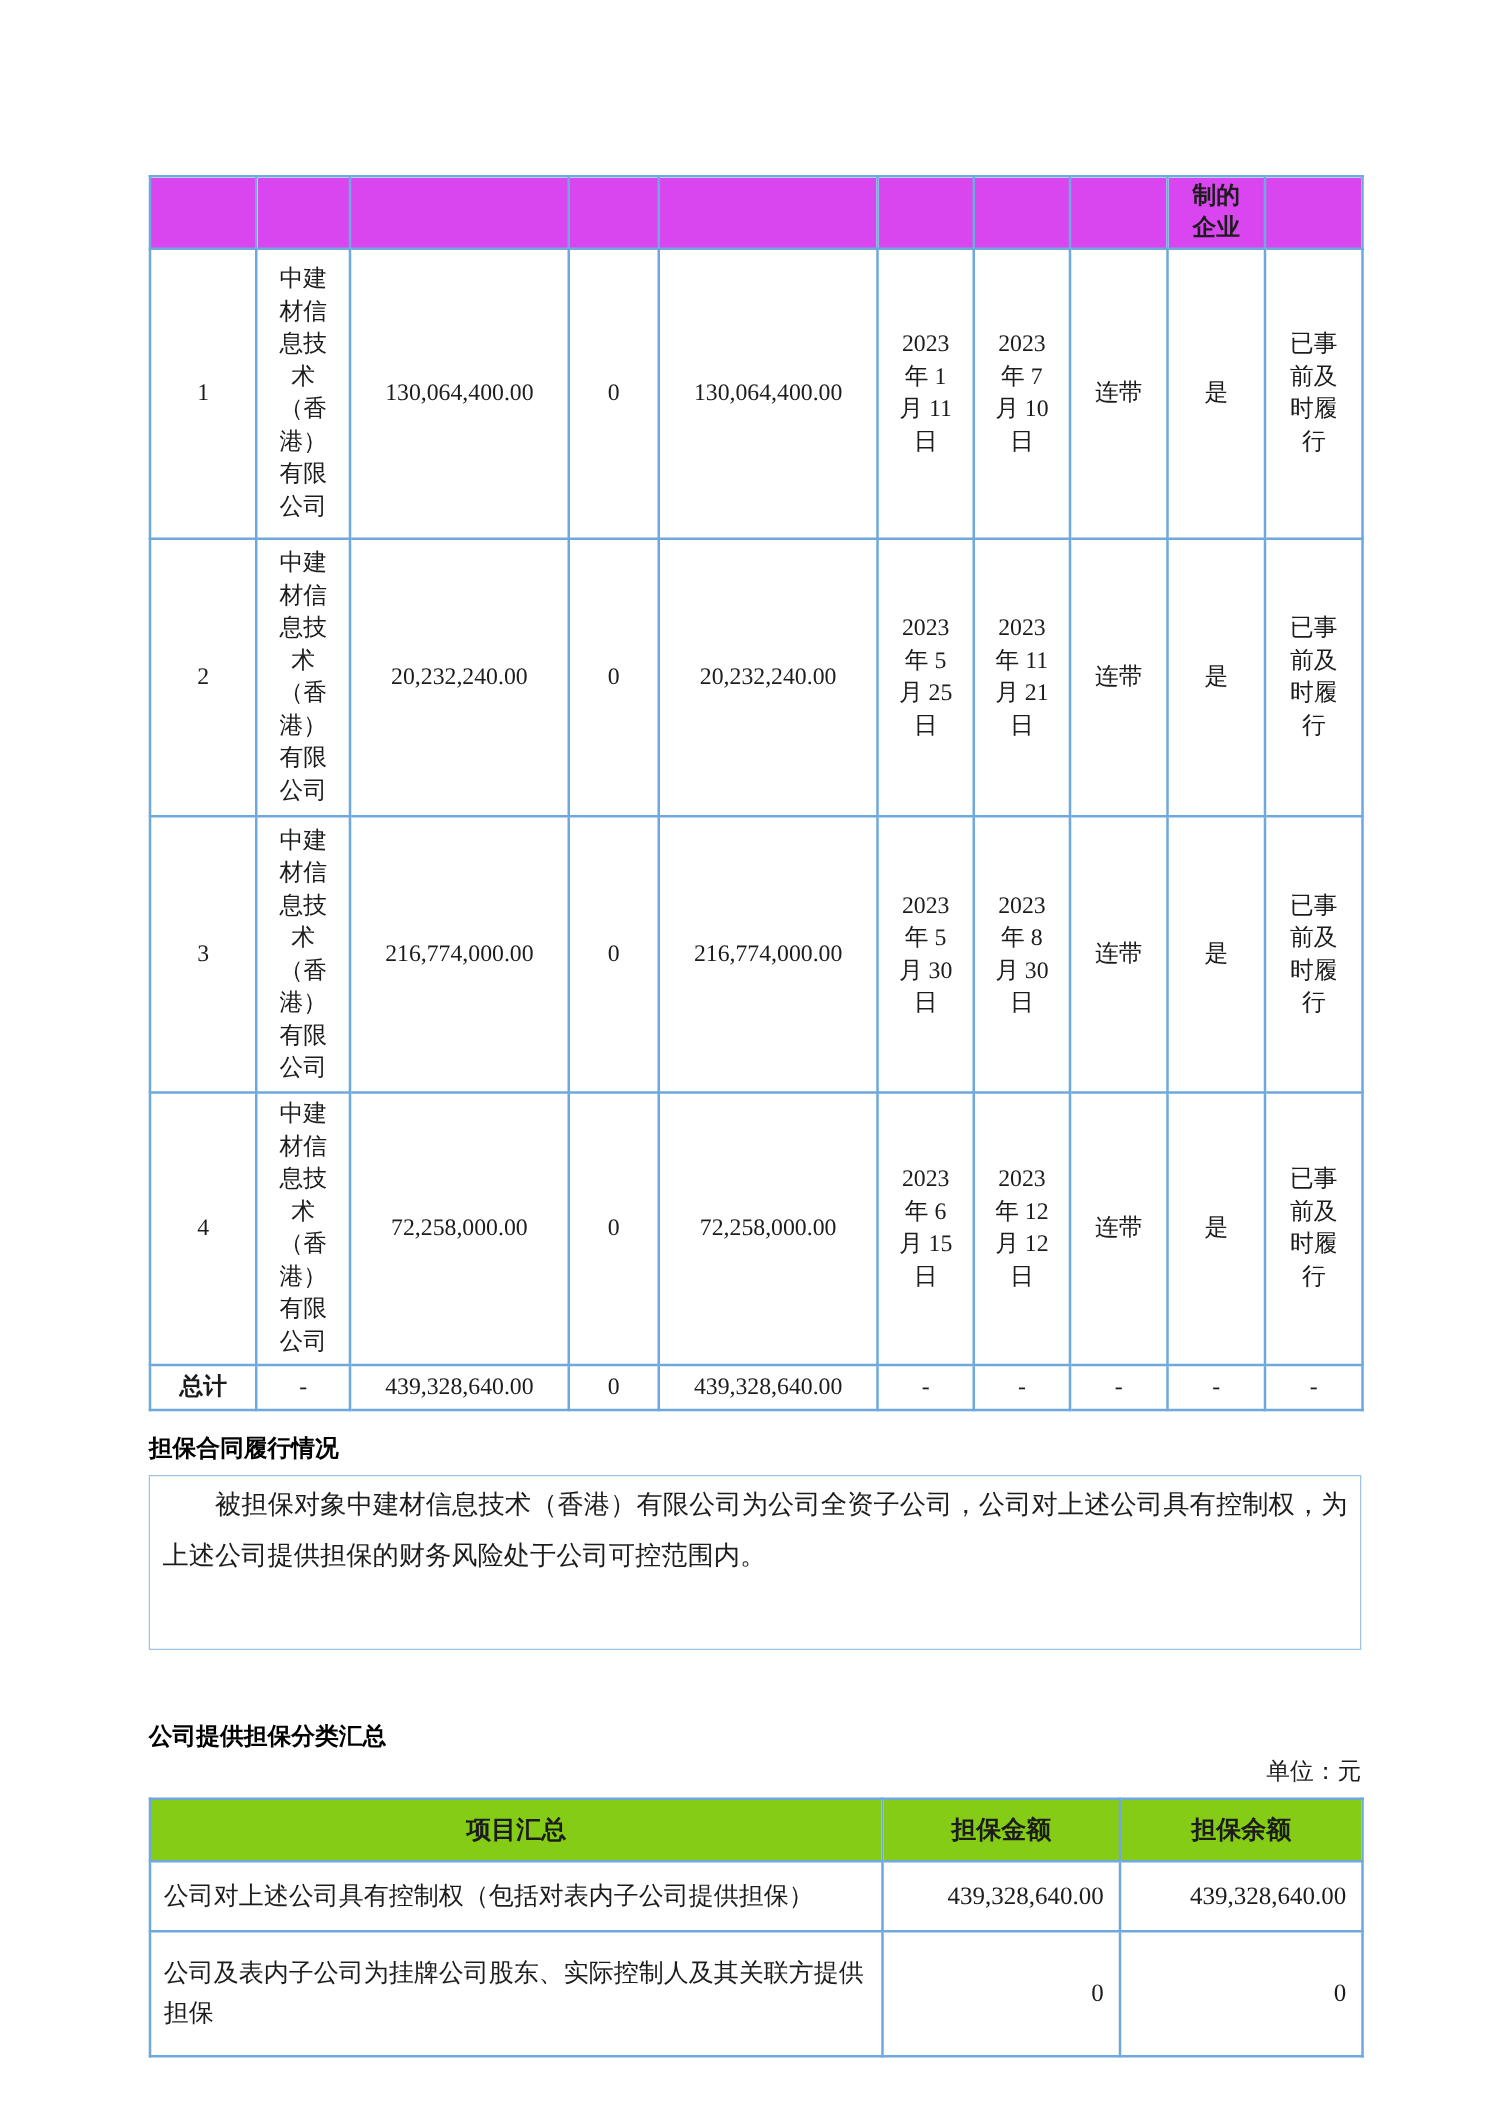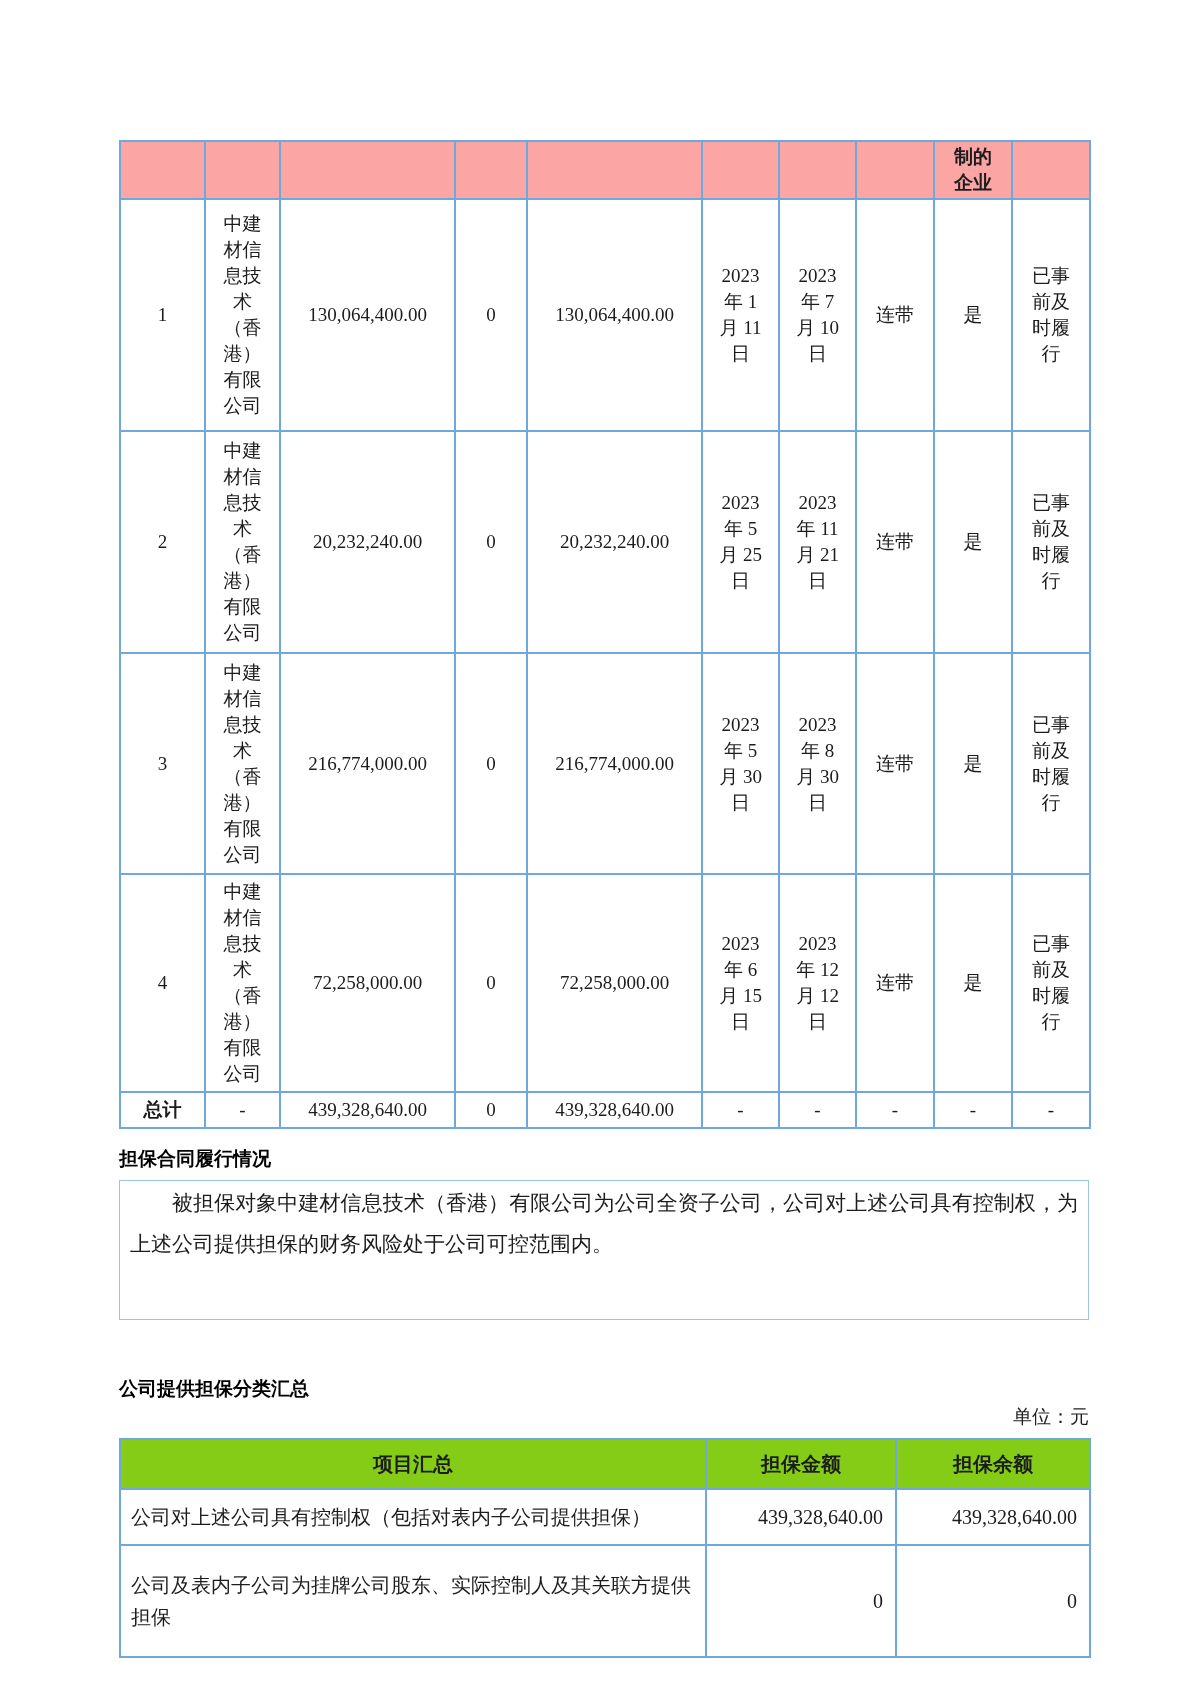--- a/index.html
+++ b/index.html
@@ -12,21 +12,21 @@
 
   
   table{border-collapse:collapse;table-layout:fixed;}
   .t-main{left:119px;top:140px;width:970px;}
   .t-main td{
     border:2px solid #6fa8dc;
     text-align:center;vertical-align:middle;
     font-size:19px;line-height:26px;
     padding:2px 3px;overflow:hidden;
   }
-  .gray{background:#fca5a5;}
+  .gray{background:#d946ef;}
   .pre{white-space:pre-line;}
   .bold-hei{font-family:"Liberation Sans","DejaVu Sans",sans-serif;font-weight:bold;}
   .num-right{text-align:right;padding-right:6px;}
 
   
   .h-section{
     left:119px;width:970px;
     font-family:Liberation Mono, monospace;
     font-weight:bold;font-size:19px;color:#000;
   }
@@ -240,19 +240,19 @@
     <tr style="height:50px">
       <td class="hdr">项目汇总</td>
       <td class="hdr">担保金额</td>
       <td class="hdr">担保余额</td>
     </tr>
     <tr style="height:56px">
       <td class="item">公司对上述公司具有控制权（包括对表内子公司提供担保）</td>
       <td class="val">439,328,640.00</td>
       <td class="val">439,328,640.00</td>
     </tr>
-    <tr style="height:112px">
+    <tr style="height:100px">
       <td class="item">公司及表内子公司为挂牌公司股东、实际控制人及其关联方提供担保</td>
       <td class="val">0</td>
       <td class="val">0</td>
     </tr>
   </tbody>
 </table>
 
 </body></html>

